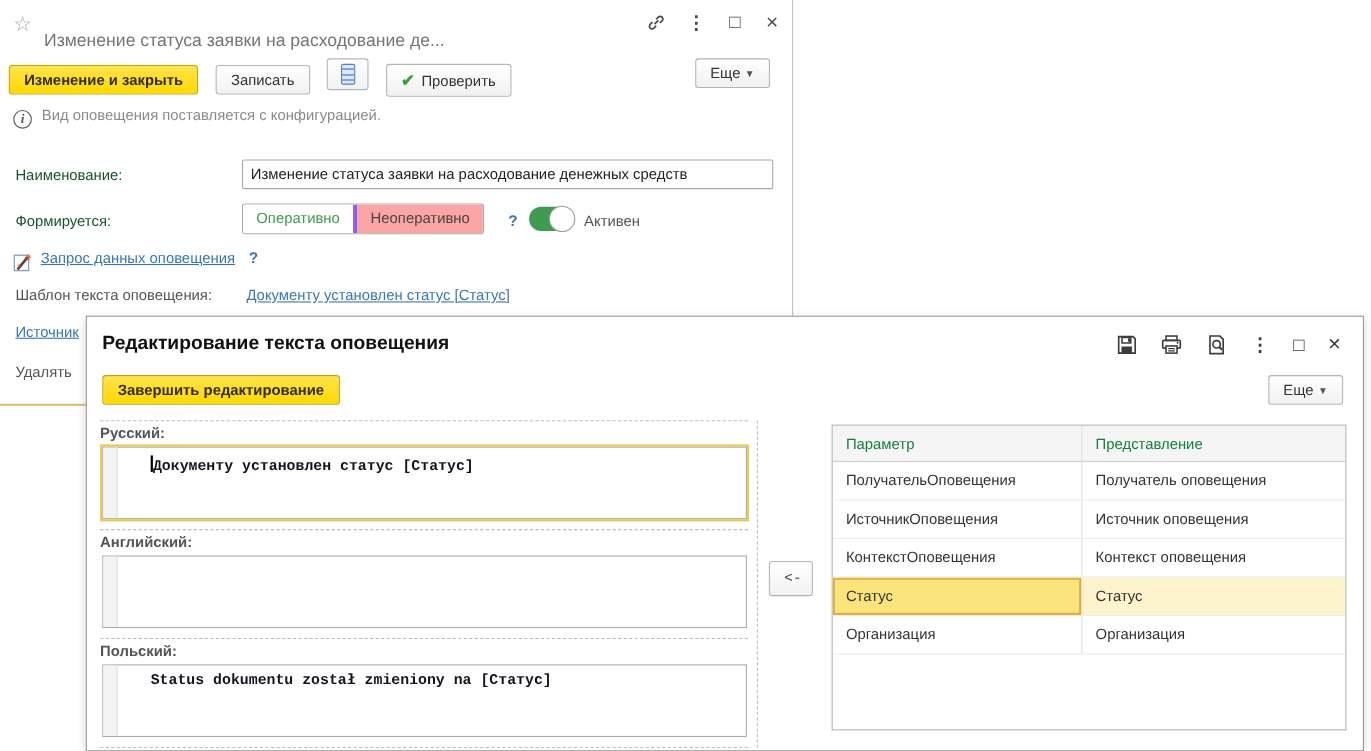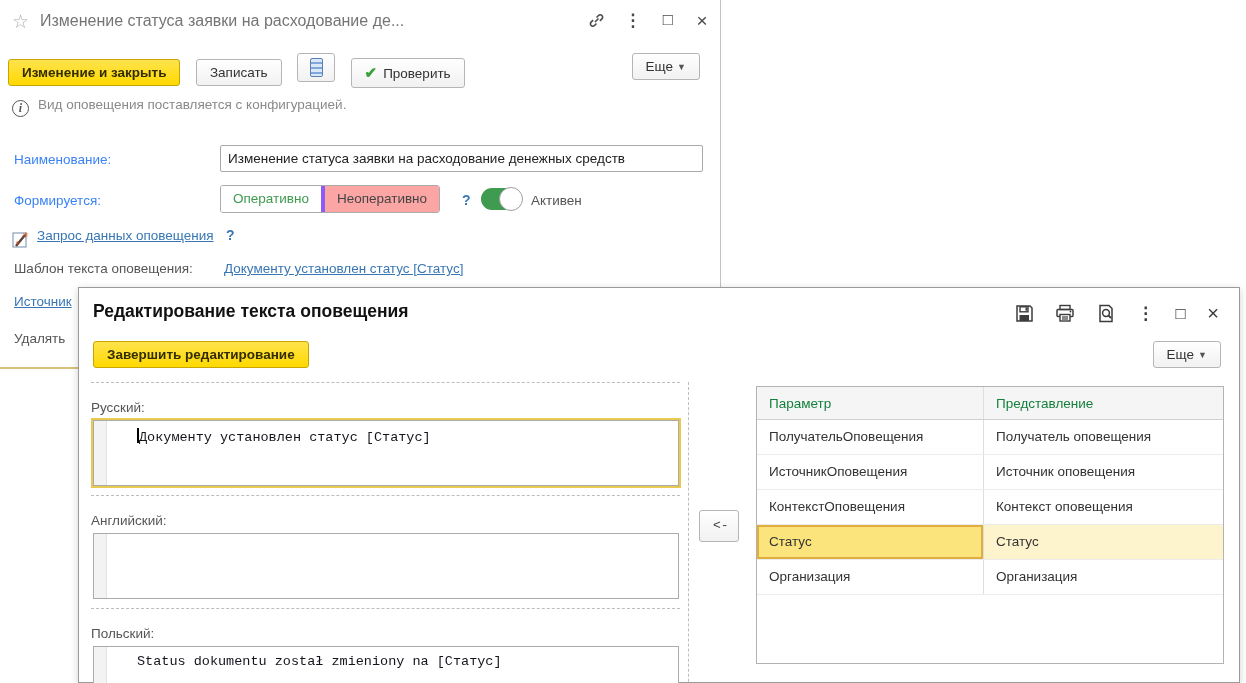--- a/index.html
+++ b/index.html
@@ -2,21 +2,21 @@
 <html><head>
 <meta charset="utf-8">
 <style>
   * { margin:0; padding:0; box-sizing:border-box; }
   html,body { width:1246px; height:683px; background:#fff; font-family:"Liberation Sans", sans-serif; overflow:hidden; }
   .abs { position:absolute; }
 
   
   #bg-window { position:absolute; left:0; top:0; width:721px; height:369px; background:#fff;
     border-right:1px solid #c2c2c2; border-bottom:2px solid #d9c276; }
-  .bg-title { position:absolute; left:40px; top:12px; font-size:16px; color:#757575; }
+  .bg-title { position:absolute; left:40px; top:29px; font-size:16px; color:#757575; }
   .star { position:absolute; left:12px; top:10px; font-size:19px; color:#a9a9a9; }
   .winbtn { position:absolute; top:10px; font-size:17px; color:#4a4a4a; cursor:default; text-align:center; width:24px; }
   .kebab { letter-spacing:0; font-weight:bold; }
 
   .btn { display:inline-block; border:1px solid #b5b5b5; border-radius:3px;
     background:linear-gradient(#ffffff,#f1f1f1); color:#333; font-size:13.5px;
     padding:5px 13px; vertical-align:middle; }
   .btn-yellow { background:linear-gradient(#ffe34d,#ffd900); border:1px solid #c7a600;
     font-weight:bold; color:#332d00; }
   .caret-down { font-size:9px; color:#555; margin-left:4px; vertical-align:1px; }
@@ -28,21 +28,21 @@
   .db-icon { display:inline-block; width:13px; height:19px; border:1px solid #5a7fb5; border-radius:2px;
     background:repeating-linear-gradient(#dce8f8 0 3px, #7fa7d9 3px 5px); }
   .check { color:#3aa23a; font-size:15px; margin-right:6px; font-weight:bold; }
   .more-bg { position:absolute; right:20px; top:53px; }
 
   .info-row { position:absolute; left:12px; top:97px; color:#8a8a8a; font-size:13.5px; }
   .info-i { display:inline-block; width:17px; height:17px; border:1.5px solid #555; border-radius:50%;
     color:#555; text-align:center; font-size:12px; line-height:14px; font-family:"Liberation Serif",serif;
     font-style:italic; font-weight:bold; margin-right:9px; vertical-align:-3px; }
 
-  .lbl { position:absolute; font-size:13.5px; color:#3b82f6; }
+  .lbl { position:absolute; font-size:13.5px; color:#14532d; }
   .field-input { position:absolute; left:220px; top:145px; width:483px; height:27px;
     border:1px solid #a9a9a9; border-radius:2px; font-size:13.5px; color:#222; padding:0 7px;
     font-family:"Liberation Sans",sans-serif; }
 
   .seg { position:absolute; left:220px; top:185px; height:28px; border:1px solid #ababab; border-radius:3px;
     display:flex; overflow:hidden; background:#fff; }
   .seg-item { padding:5px 12px; font-size:13.5px; }
   .seg-on { color:#3e9b4f; background:#fff; border-right:4px solid #8b5cf6; }
   .seg-off { color:#444; background:#fca5a5; }
   .help-q { color:#3977b4; font-weight:bold; font-size:14px; }
@@ -58,21 +58,21 @@
   
   #fg-window { position:absolute; left:78px; top:287px; width:1162px; height:396px; background:#fff;
     border:1px solid #9a9a9a; box-shadow:0 2px 8px rgba(0,0,0,0.18); }
   .fg-title { position:absolute; left:14px; top:13px; font-size:17.5px; color:#111; font-weight:bold; }
   .fg-icons { position:absolute; right:20px; top:14px; }
   .fg-icons > span { display:inline-block; margin-left:17px; vertical-align:middle; color:#3c3c3c; }
   .fg-btnrow-left { position:absolute; left:14px; top:53px; }
   .fg-more { position:absolute; right:18px; top:53px; }
 
   .lang-pane { position:absolute; left:12px; top:94px; width:598px; border-right:1px dashed #bdbdbd; padding-right:8px; }
-  .lang-group { border-top:1px dashed #bdbdbd; padding-top:17px; }
+  .lang-group { border-top:1px dashed #bdbdbd; padding-top:3px;font-weight:bold; }
   .lang-group.last { border-bottom:1px dashed #bdbdbd; }
   .lang-lbl { font-size:13.5px; color:#555; height:18px; }
   .editor { position:relative; width:586px; height:66px; border:1px solid #ababab; background:#fff; margin:2px 0 9px 2px; }
   .editor.focused { outline:2px solid #e9c94e; }
   .gutter { position:absolute; left:0; top:0; bottom:0; width:13px; background:#f3f3f3; border-right:1px solid #e2e2e2; }
   .edit-text { position:absolute; left:13px; top:7px; right:2px; padding-left:30px;
     font-family:"Liberation Mono","DejaVu Sans Mono",monospace; font-size:13.5px; color:#14141e; white-space:pre; }
   .cursor-bar { display:inline-block; width:2px; height:15px; background:#000; margin-right:0px; vertical-align:-2px; }
 
   .transfer { position:absolute; left:620px; top:222px; width:40px; height:32px; text-align:center;

